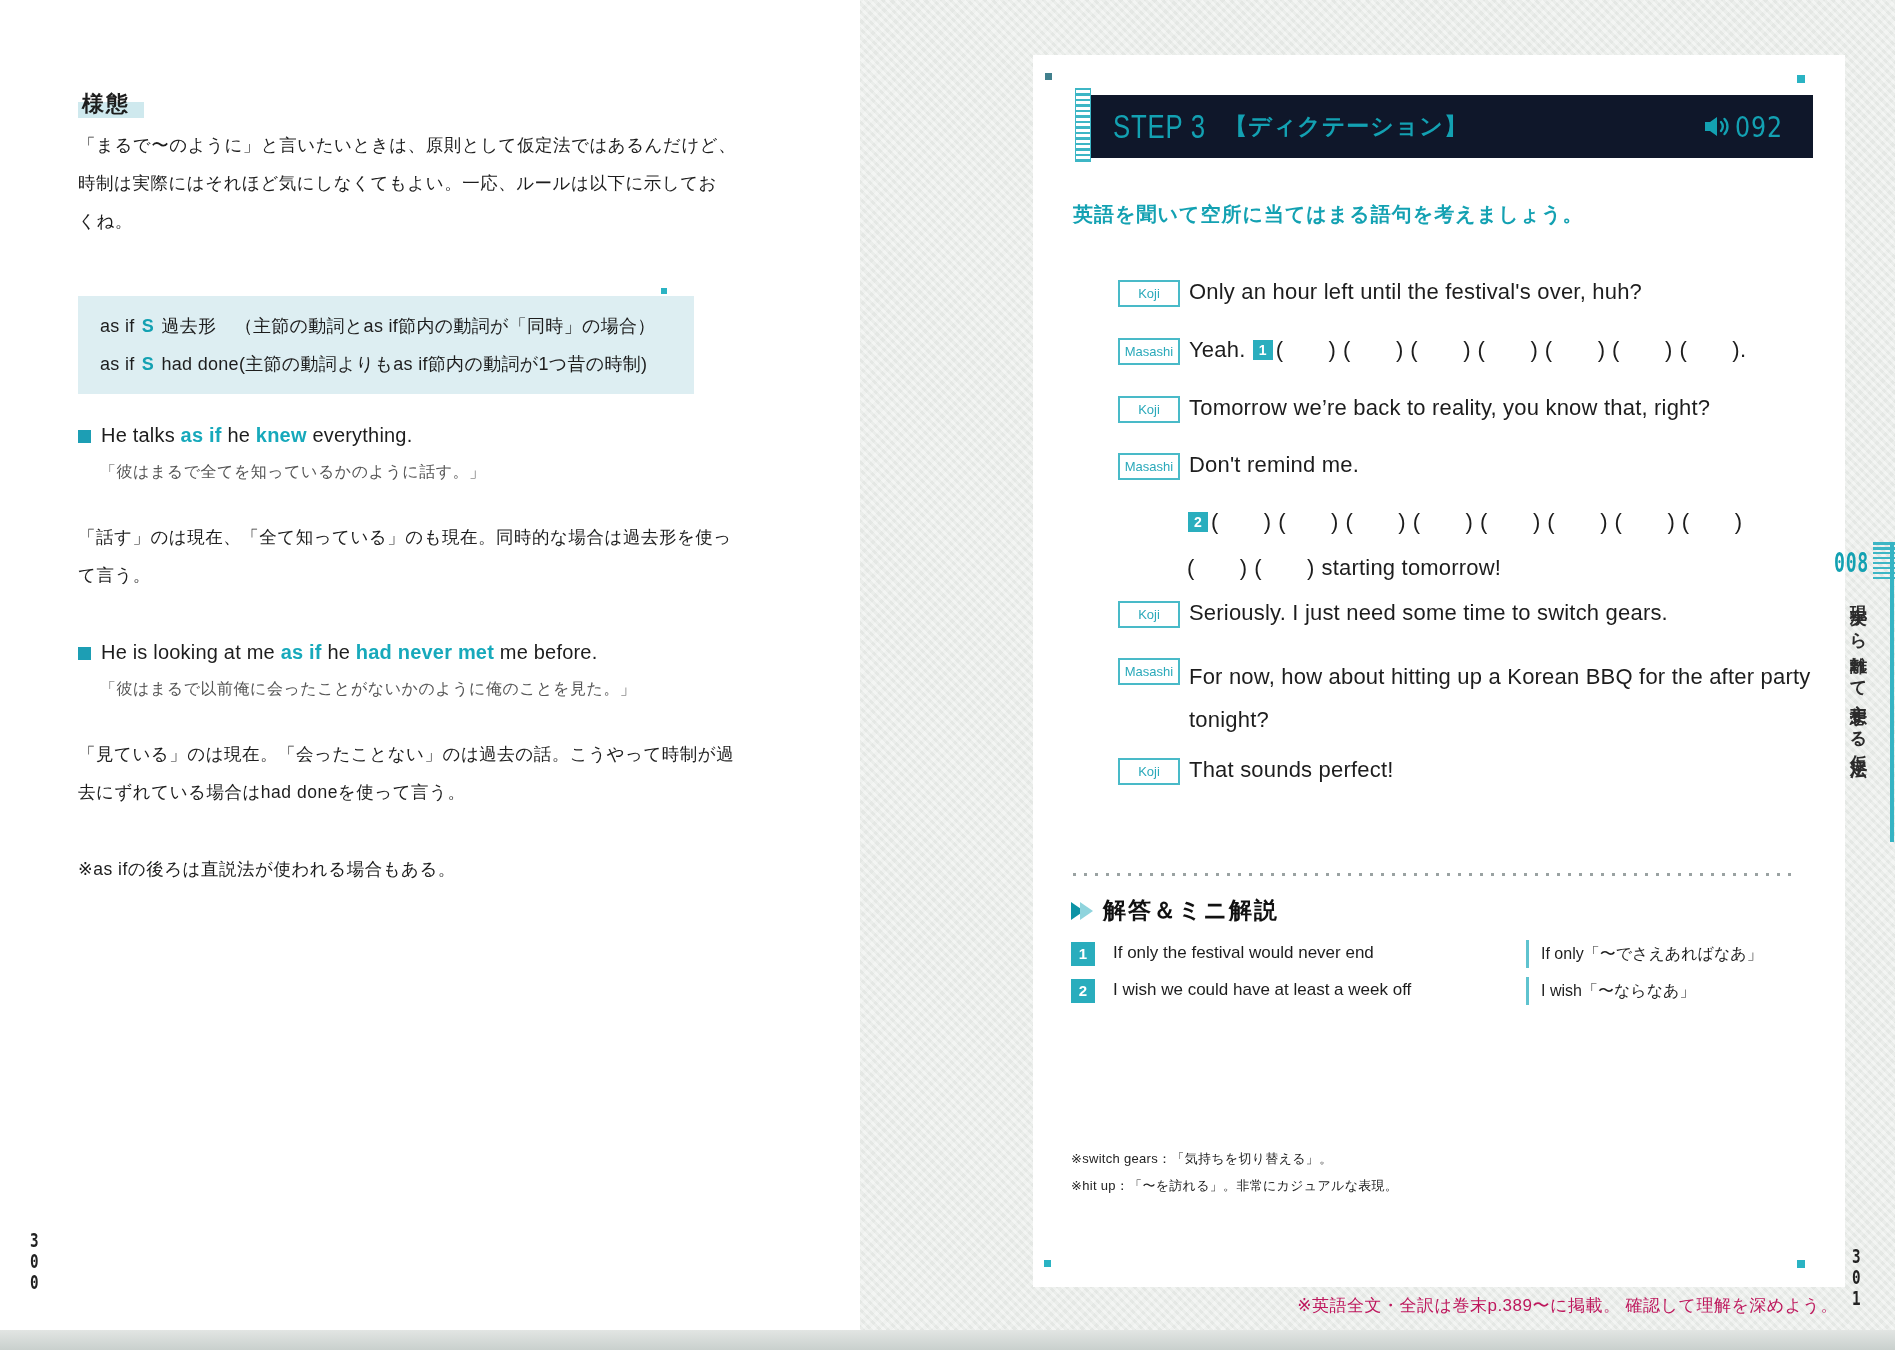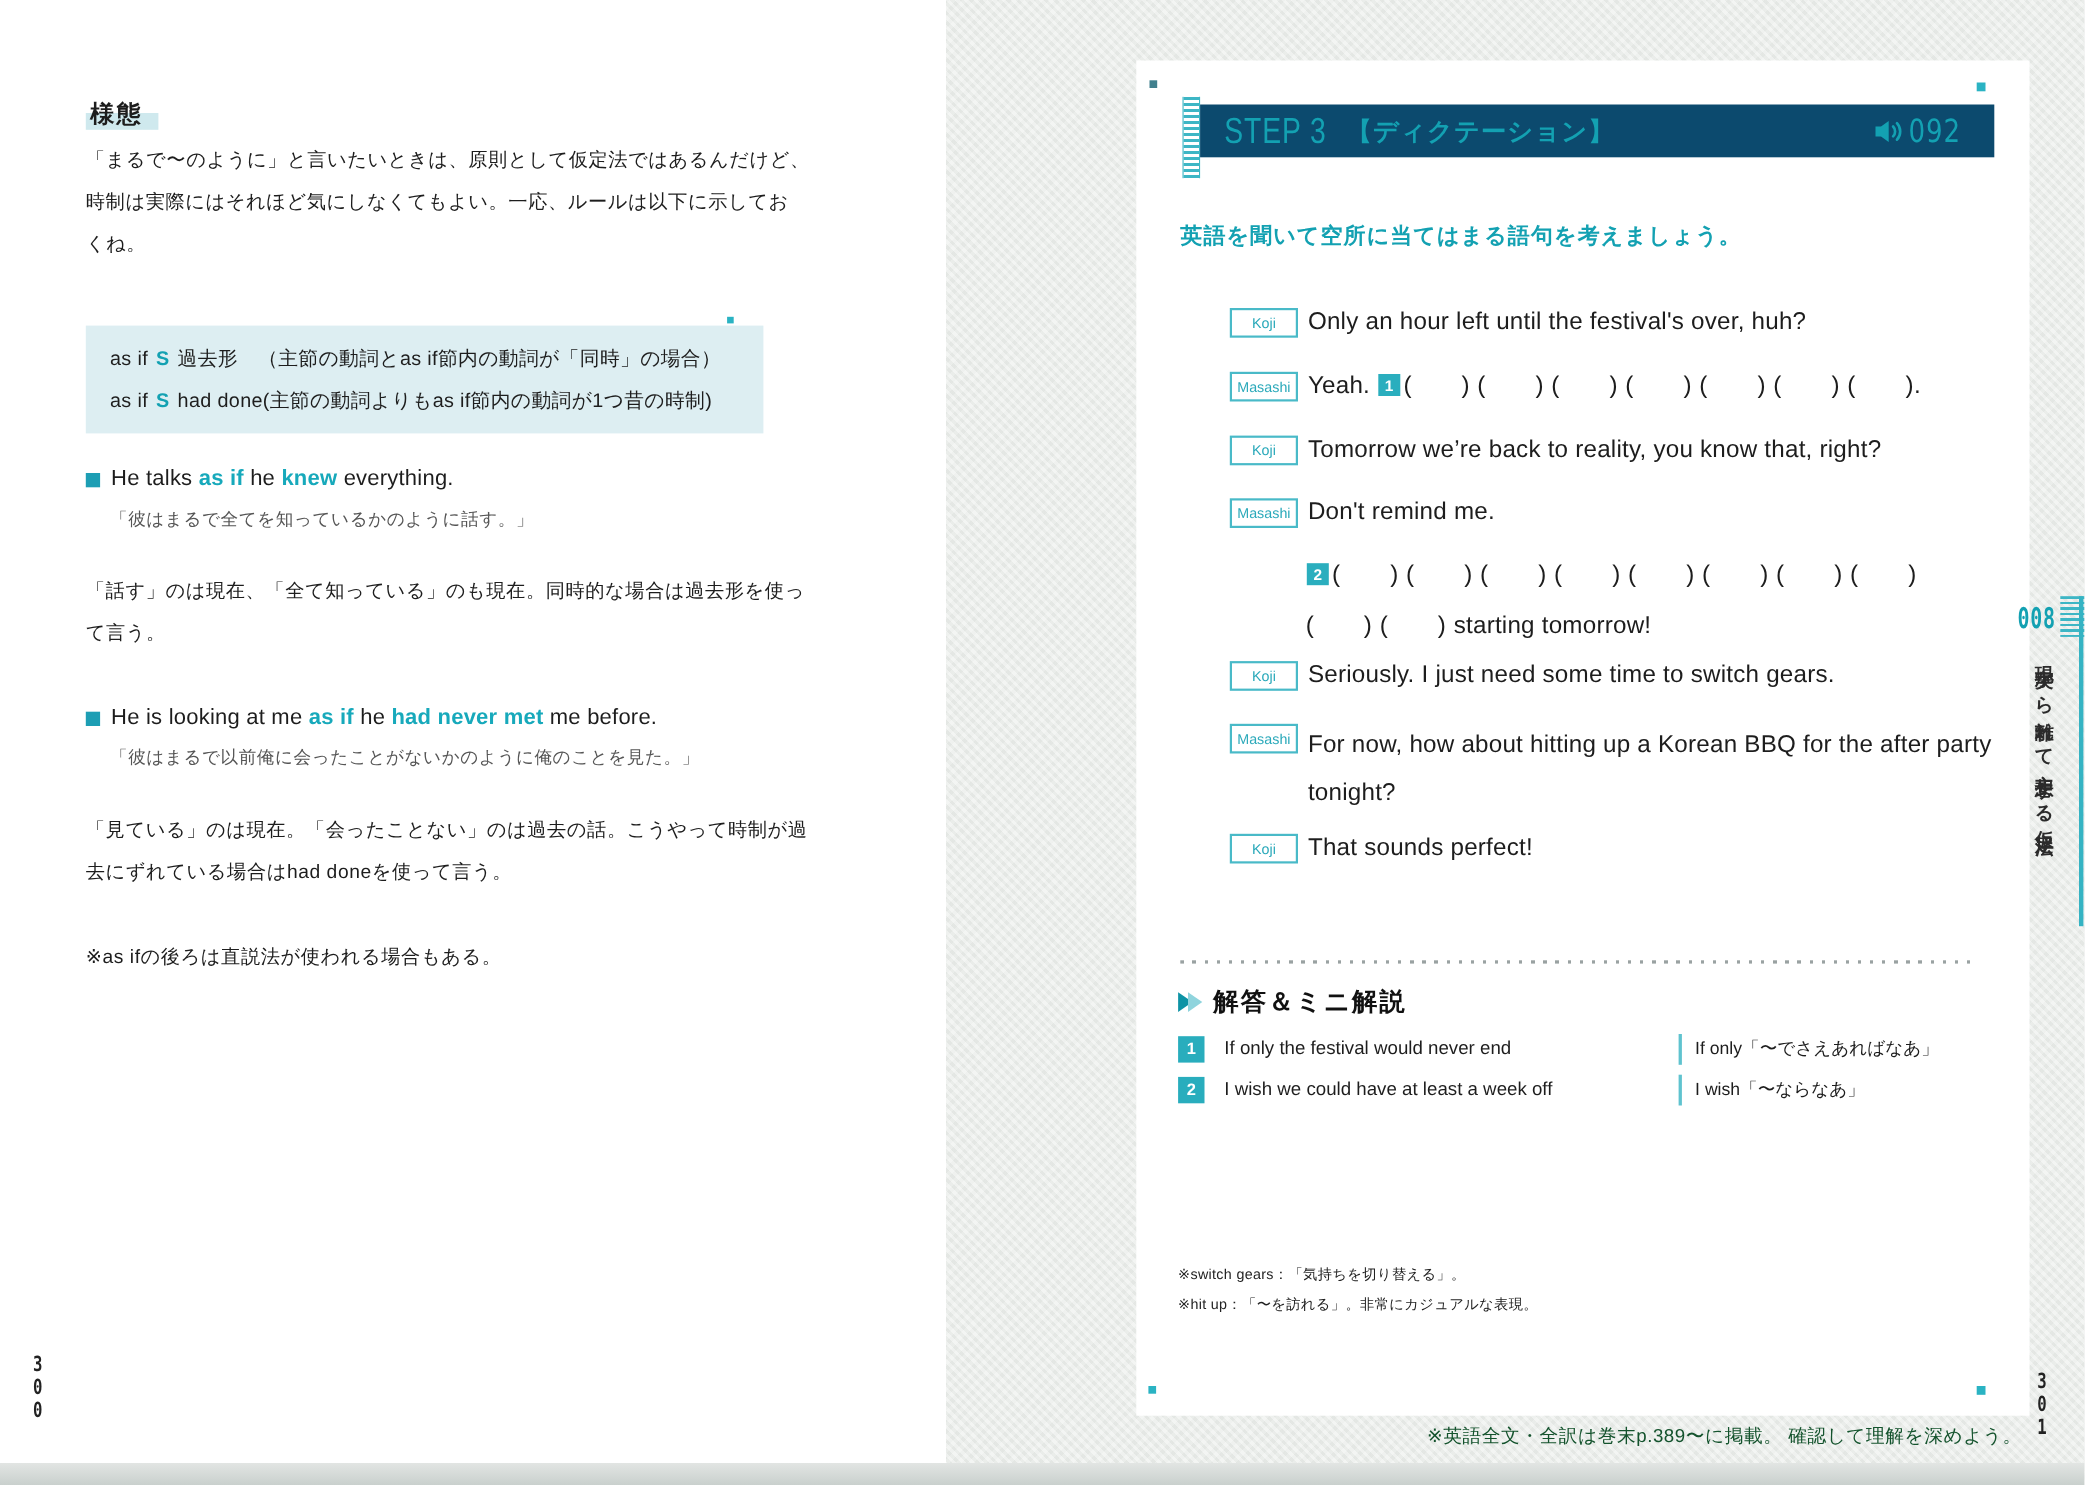--- a/index.html
+++ b/index.html
@@ -46,21 +46,21 @@
   .card .abs{position:absolute;}
   .csq{width:8px;height:8px;background:#2ab3c3;}
   .csq-tl{left:12px;top:18px;width:7px;height:7px;background:#41808d;}
   .csq-tr{left:764px;top:20px;}
   .csq-bl{left:11px;top:1205px;width:7px;height:7px;}
   .csq-br{left:764px;top:1205px;}
 
   .step-stripes{left:42px;top:33px;width:14px;height:74px;
     background:repeating-linear-gradient(180deg,#3db6c5 0 2.5px,#ffffff 2.5px 5.5px);
     border-left:1px solid #3db6c5;border-right:1px solid #3db6c5;}
-  .step-bar{left:58px;top:40px;width:722px;height:48px;background:#0c4a6e;display:flex;align-items:center;}
+  .step-bar{left:58px;top:40px;width:722px;height:63px;background:#0f172a;display:flex;align-items:center;}
   .step-word{font-size:33px;color:#13a1b2;letter-spacing:1px;margin-left:22px;
     transform:scaleX(0.78);transform-origin:left center;white-space:nowrap;}
   .step-title{font-size:23px;font-weight:bold;color:#13a1b2;margin-left:-8px;letter-spacing:1px;white-space:nowrap;}
   .audio{margin-left:auto;margin-right:20px;display:flex;align-items:center;gap:4px;}
   .audio-num{font-size:29px;color:#13a1b2;transform:scaleX(0.82);transform-origin:left center;
     font-family:"DejaVu Sans","Liberation Sans",sans-serif;letter-spacing:1px;}
   .instruction{left:40px;top:146px;font-size:20px;font-weight:bold;color:#13a1b2;letter-spacing:1px;}
 
   .drow{left:40px;display:flex;align-items:flex-start;width:748px;padding-left:45px;}
   .speaker{flex:none;width:58px;height:23px;border:2px solid #49bac8;color:#2aa9ba;
@@ -81,21 +81,21 @@
   .ans{left:38px;width:742px;height:28px;}
   .ans1{top:887px;} .ans2{top:924px;}
   .ans-badge{position:absolute;left:0;top:0;width:24px;height:24px;background:#29adbd;color:#fff;
     font-size:15px;font-weight:bold;line-height:24px;text-align:center;}
   .ans-en{position:absolute;left:42px;top:1px;font-size:17px;color:#1d1d1d;white-space:nowrap;}
   .ans-jp{position:absolute;left:455px;top:-2px;border-left:3px solid #5fc3cf;padding-left:12px;
     font-size:16px;line-height:28px;color:#1d1d1d;white-space:nowrap;}
   .footnote{left:38px;font-size:13px;color:#222;letter-spacing:0.3px;}
   .fn1{top:1095px;} .fn2{top:1122px;}
 
-  .bottom-note{right:57px;top:1294px;font-size:17px;color:#14532d;letter-spacing:0.5px;}
+  .bottom-note{right:57px;top:1294px;font-size:17px;color:#be185d;letter-spacing:0.5px;}
 
   .side-stripes{left:1873px;top:542px;width:22px;height:37px;
     background:repeating-linear-gradient(180deg,#3db6c5 0 2.5px,transparent 2.5px 5px);}
   .side-num{left:1834px;top:548px;font-size:26px;font-weight:bold;color:#13a1b2;
     font-family:"DejaVu Sans Mono","Liberation Mono",monospace;
     transform:scaleX(0.7);transform-origin:left top;letter-spacing:1px;}
   .side-vtext{left:1847px;top:592px;height:270px;writing-mode:vertical-rl;font-size:17px;
     letter-spacing:3px;color:#2b2b2b;font-weight:bold;}
   .side-line{left:1890px;top:542px;width:4px;height:300px;background:#35b3c3;}
 

